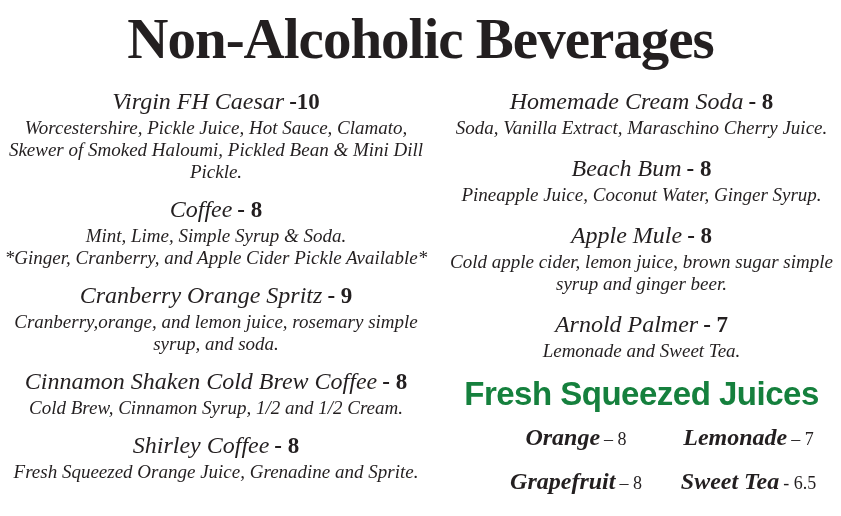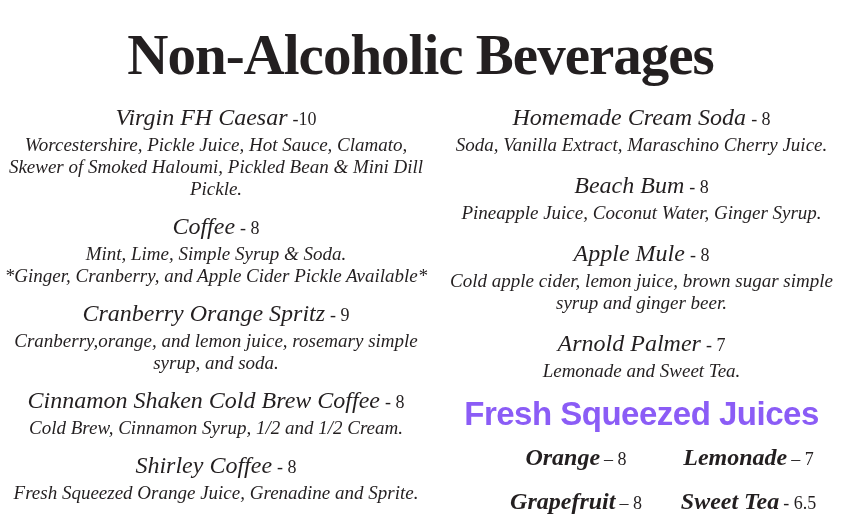--- a/index.html
+++ b/index.html
@@ -5,51 +5,51 @@
   html, body { margin:0; padding:0; }
   body {
     width:841px; height:516px; overflow:hidden;
     background:#ffffff;
   }
   .page {
     width:841px; height:516px;
     font-family:"Liberation Serif", serif;
     color:#231f20;
     box-sizing:border-box;
-    padding-top:20px;
+    padding-top:4px;
   }
   .title {
     font-family:"Liberation Serif", serif;
     font-weight:700;
     font-size:57px;
     letter-spacing:-1px;
     line-height:1.22;
     text-align:center;
     margin:0 0 12px 0;
   }
   .columns { display:flex; }
   .col-left  { width:432px; }
   .col-right { width:391px; margin-left:14px; }
 
   .item { text-align:center; margin-bottom:11px; }
   .col-right .item { margin-bottom:14px; }
   .item-title { font-size:24px; line-height:30px; white-space:nowrap; }
   .item-name  { font-weight:400; font-style:italic;text-align:right; }
-  .item-price { font-size:18px; margin-left:5px; }
+  .item-price { font-size:23px; margin-left:5px;font-weight:bold; }
   .item-desc  { font-style:italic; font-size:19px; line-height:22px; }
 
   .juices-heading {
     font-family:"Liberation Sans", sans-serif;
     font-weight:700;
     font-size:33px;
     letter-spacing:-0.5px;
     line-height:1.12;
     text-align:center;
     margin:10px 0 10px 0;
-    color:#8b5cf6;
+    color:#15803d;
     white-space:nowrap;
   }
   .juice-grid {
     display:grid;
     grid-template-columns:168px auto;
     row-gap:11px;
     margin-left:46px;
   }
   .juice-item  { text-align:center; white-space:nowrap; line-height:30px; }
   .juice-name  { font-weight:700; font-style:italic; font-size:24px; }

